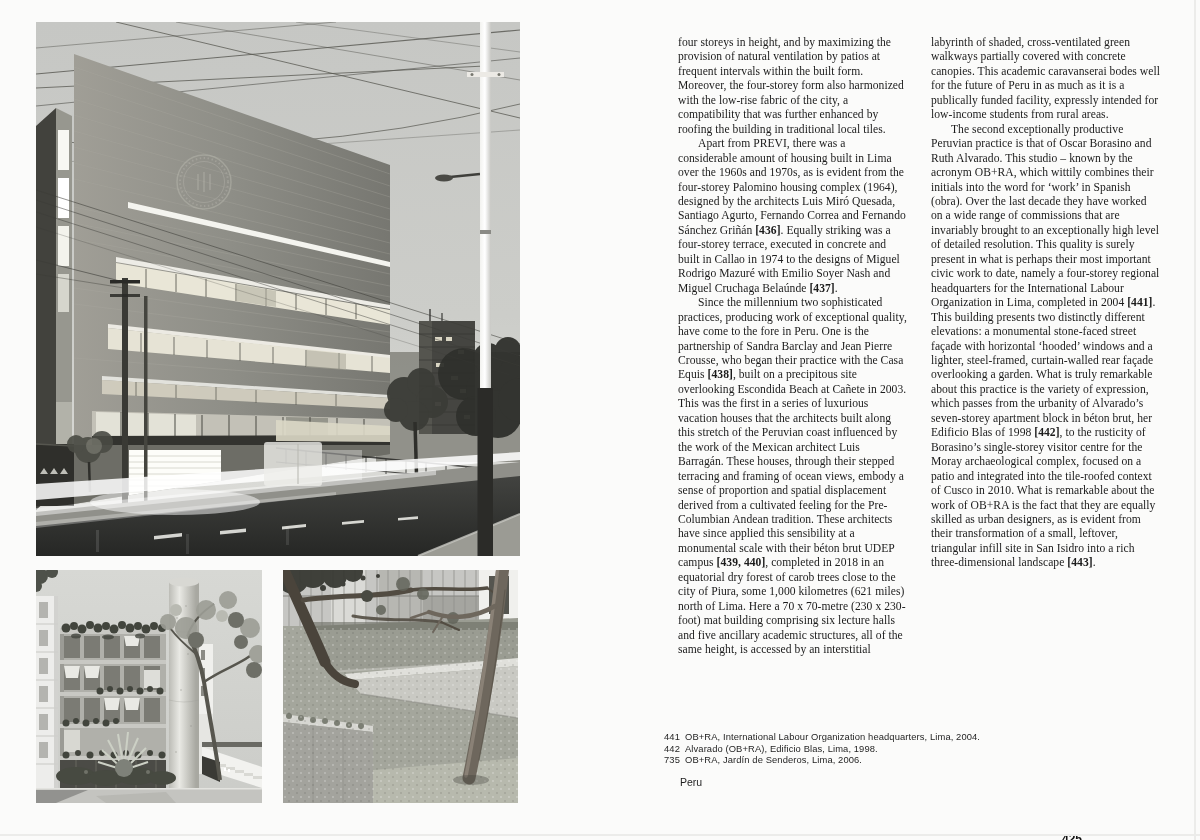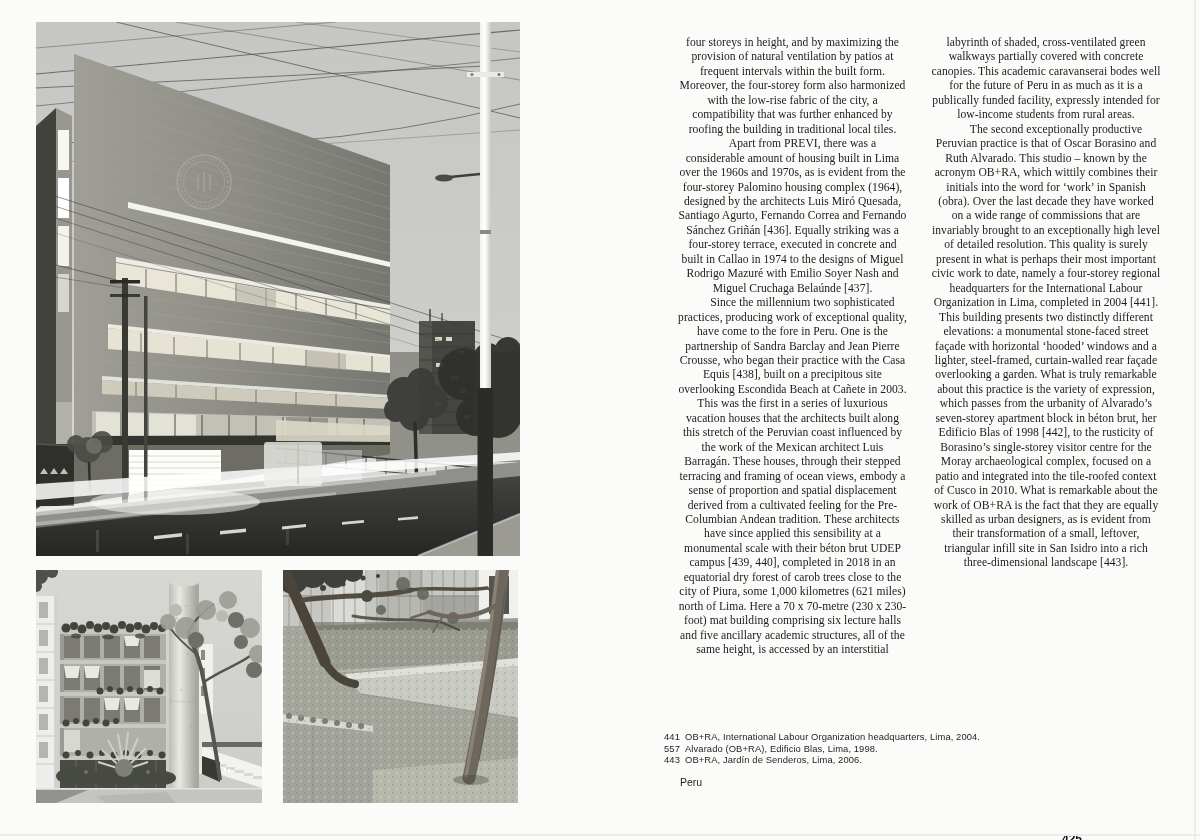--- a/index.html
+++ b/index.html
@@ -2,26 +2,26 @@
 <html><head>
 <meta charset="utf-8">
 <style>
   html,body{margin:0;padding:0;width:1200px;height:840px;background:#fbfbfa;overflow:hidden}
   .page{position:absolute;inset:0;font-family:"Liberation Serif",serif;color:#1b1b1b}
   figure{margin:0;position:absolute;padding:0}
   figure svg{display:block}
   .fig-main{left:36px;top:22px;width:484px;height:534px}
   .fig-blas{left:36px;top:570px;width:226px;height:233px}
   .fig-garden{left:283px;top:570px;width:235px;height:233px}
-  .col{position:absolute;top:36px;font-size:11.6px;line-height:14.45px;letter-spacing:.04px;text-align:center}
+  .col{position:absolute;top:36px;font-size:11.6px;line-height:14.45px;letter-spacing:.04px;text-align:left}
   .col1{left:678px;width:229px}
   .col2{left:931px;width:230px}
   .col p{margin:0}
   .col p.ind{text-indent:20px}
-  .b{font-weight:normal}
+  .b{font-weight:bold}
   .i{}
   .captions{position:absolute;left:664px;top:731px;font-family:"Liberation Sans",sans-serif;font-size:9.4px;line-height:11.6px;color:#252525;letter-spacing:.1px}
   .cap{white-space:nowrap}
   .capnum{display:inline-block;width:21px}
   .footer-left{position:absolute;left:680px;top:776px;font-family:"Liberation Sans",sans-serif;font-size:10.5px;color:#1e1e1e}
   .footer-page{position:absolute;left:1022px;top:832px;width:100px;text-align:center;font-family:"Liberation Sans",sans-serif;font-size:12px;font-weight:bold;color:#111}
   .edge-r{position:absolute;left:1194px;top:0;width:2px;height:840px;background:#ececea}
   .edge-b{position:absolute;left:0;top:834px;width:1200px;height:2px;background:#ececea}
 </style>
 </head>
@@ -699,24 +699,24 @@
   <div class="col col2">
     <p><span>labyrinth of shaded, cross-ventilated green walkways partially covered with concrete canopies. This academic caravanserai bodes well for the future of Peru in as much as it is a publically funded facility, expressly intended for low-income students from rural areas.</span></p>
     <p class="ind"><span>The second exceptionally productive Peruvian practice is that of Oscar Borasino and Ruth Alvarado. This studio – known by the acronym OB+RA, which wittily combines their initials into the word for ‘work’ in Spanish (</span><span class="i">obra</span><span>). Over the last decade they have worked on a wide range of commissions that are invariably brought to an exceptionally high level of detailed resolution. This quality is surely present in what is perhaps their most important civic work to date, namely a four-storey regional headquarters for the International Labour Organization in Lima, completed in 2004 </span><span class="b">[441]</span><span>. This building presents two distinctly different elevations: a monumental stone-faced street façade with horizontal ‘hooded’ windows and a lighter, steel-framed, curtain-walled rear façade overlooking a garden. What is truly remarkable about this practice is the variety of expression, which passes from the urbanity of Alvarado’s seven-storey apartment block in </span><span class="i">béton brut</span><span>, her Edificio Blas of 1998 </span><span class="b">[442]</span><span>, to the rusticity of Borasino’s single-storey visitor centre for the Moray archaeological complex, focused on a patio and integrated into the tile-roofed context of Cusco in 2010. What is remarkable about the work of OB+RA is the fact that they are equally skilled as urban designers, as is evident from their transformation of a small, leftover, triangular infill site in San Isidro into a rich three-dimensional landscape </span><span class="b">[443]</span><span>.</span></p>
   </div>
 
   <div class="captions">
     <div class="cap">
       <span class="capnum">441</span><span>OB+RA, International Labour Organization headquarters, Lima, 2004.</span>
     </div>
     <div class="cap">
-      <span class="capnum">557</span><span>Alvarado (OB+RA), Edificio Blas, Lima, 1998.</span>
+      <span class="capnum">442</span><span>Alvarado (OB+RA), Edificio Blas, Lima, 1998.</span>
     </div>
     <div class="cap">
-      <span class="capnum">443</span><span>OB+RA, Jardín de Senderos, Lima, 2006.</span>
+      <span class="capnum">735</span><span>OB+RA, Jardín de Senderos, Lima, 2006.</span>
     </div>
   </div>
 
   <div class="footer-left">Peru</div>
   <div class="footer-page">425</div>
 
   <div class="edge-r"></div>
   <div class="edge-b"></div>
 </div>
 

